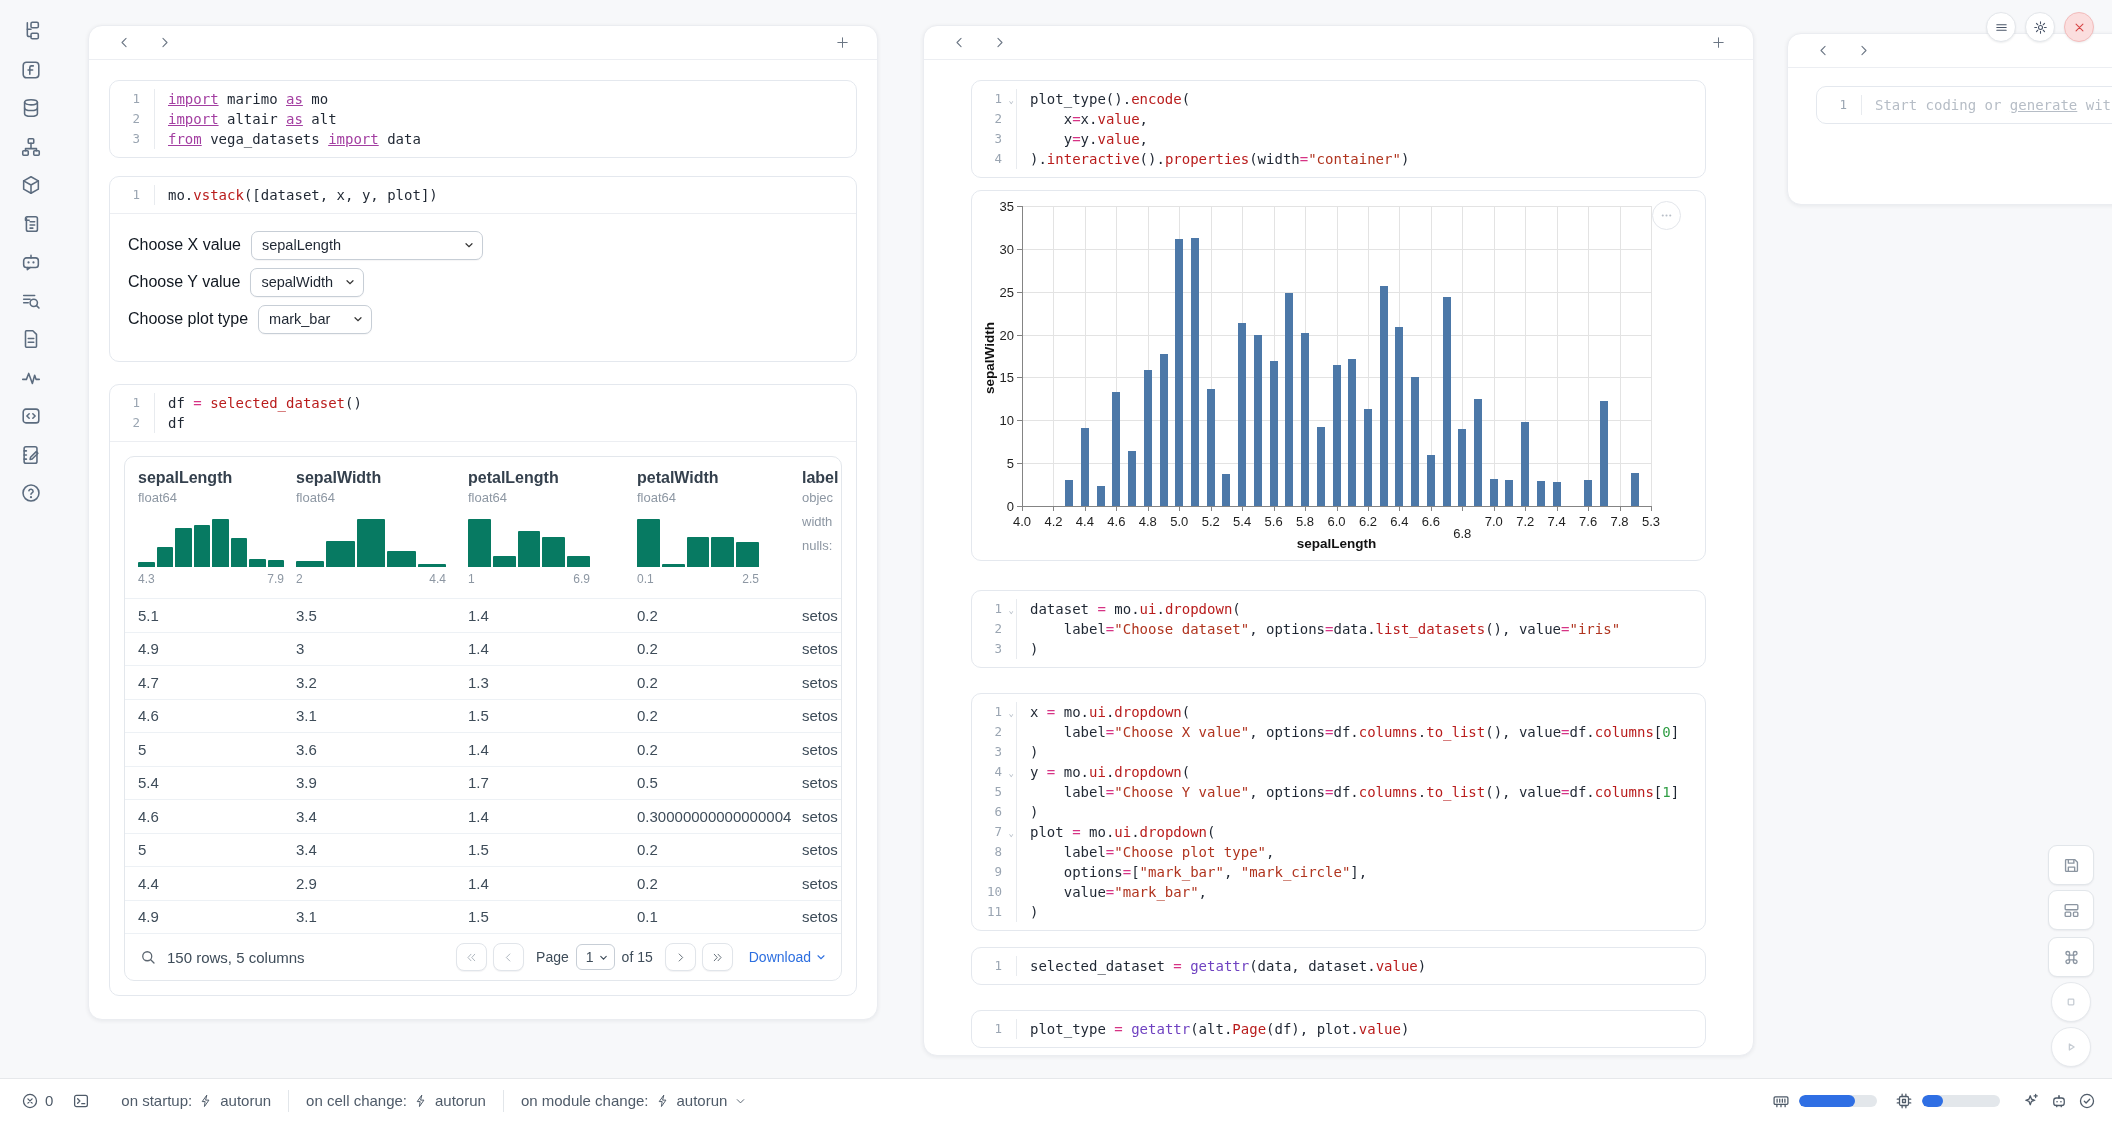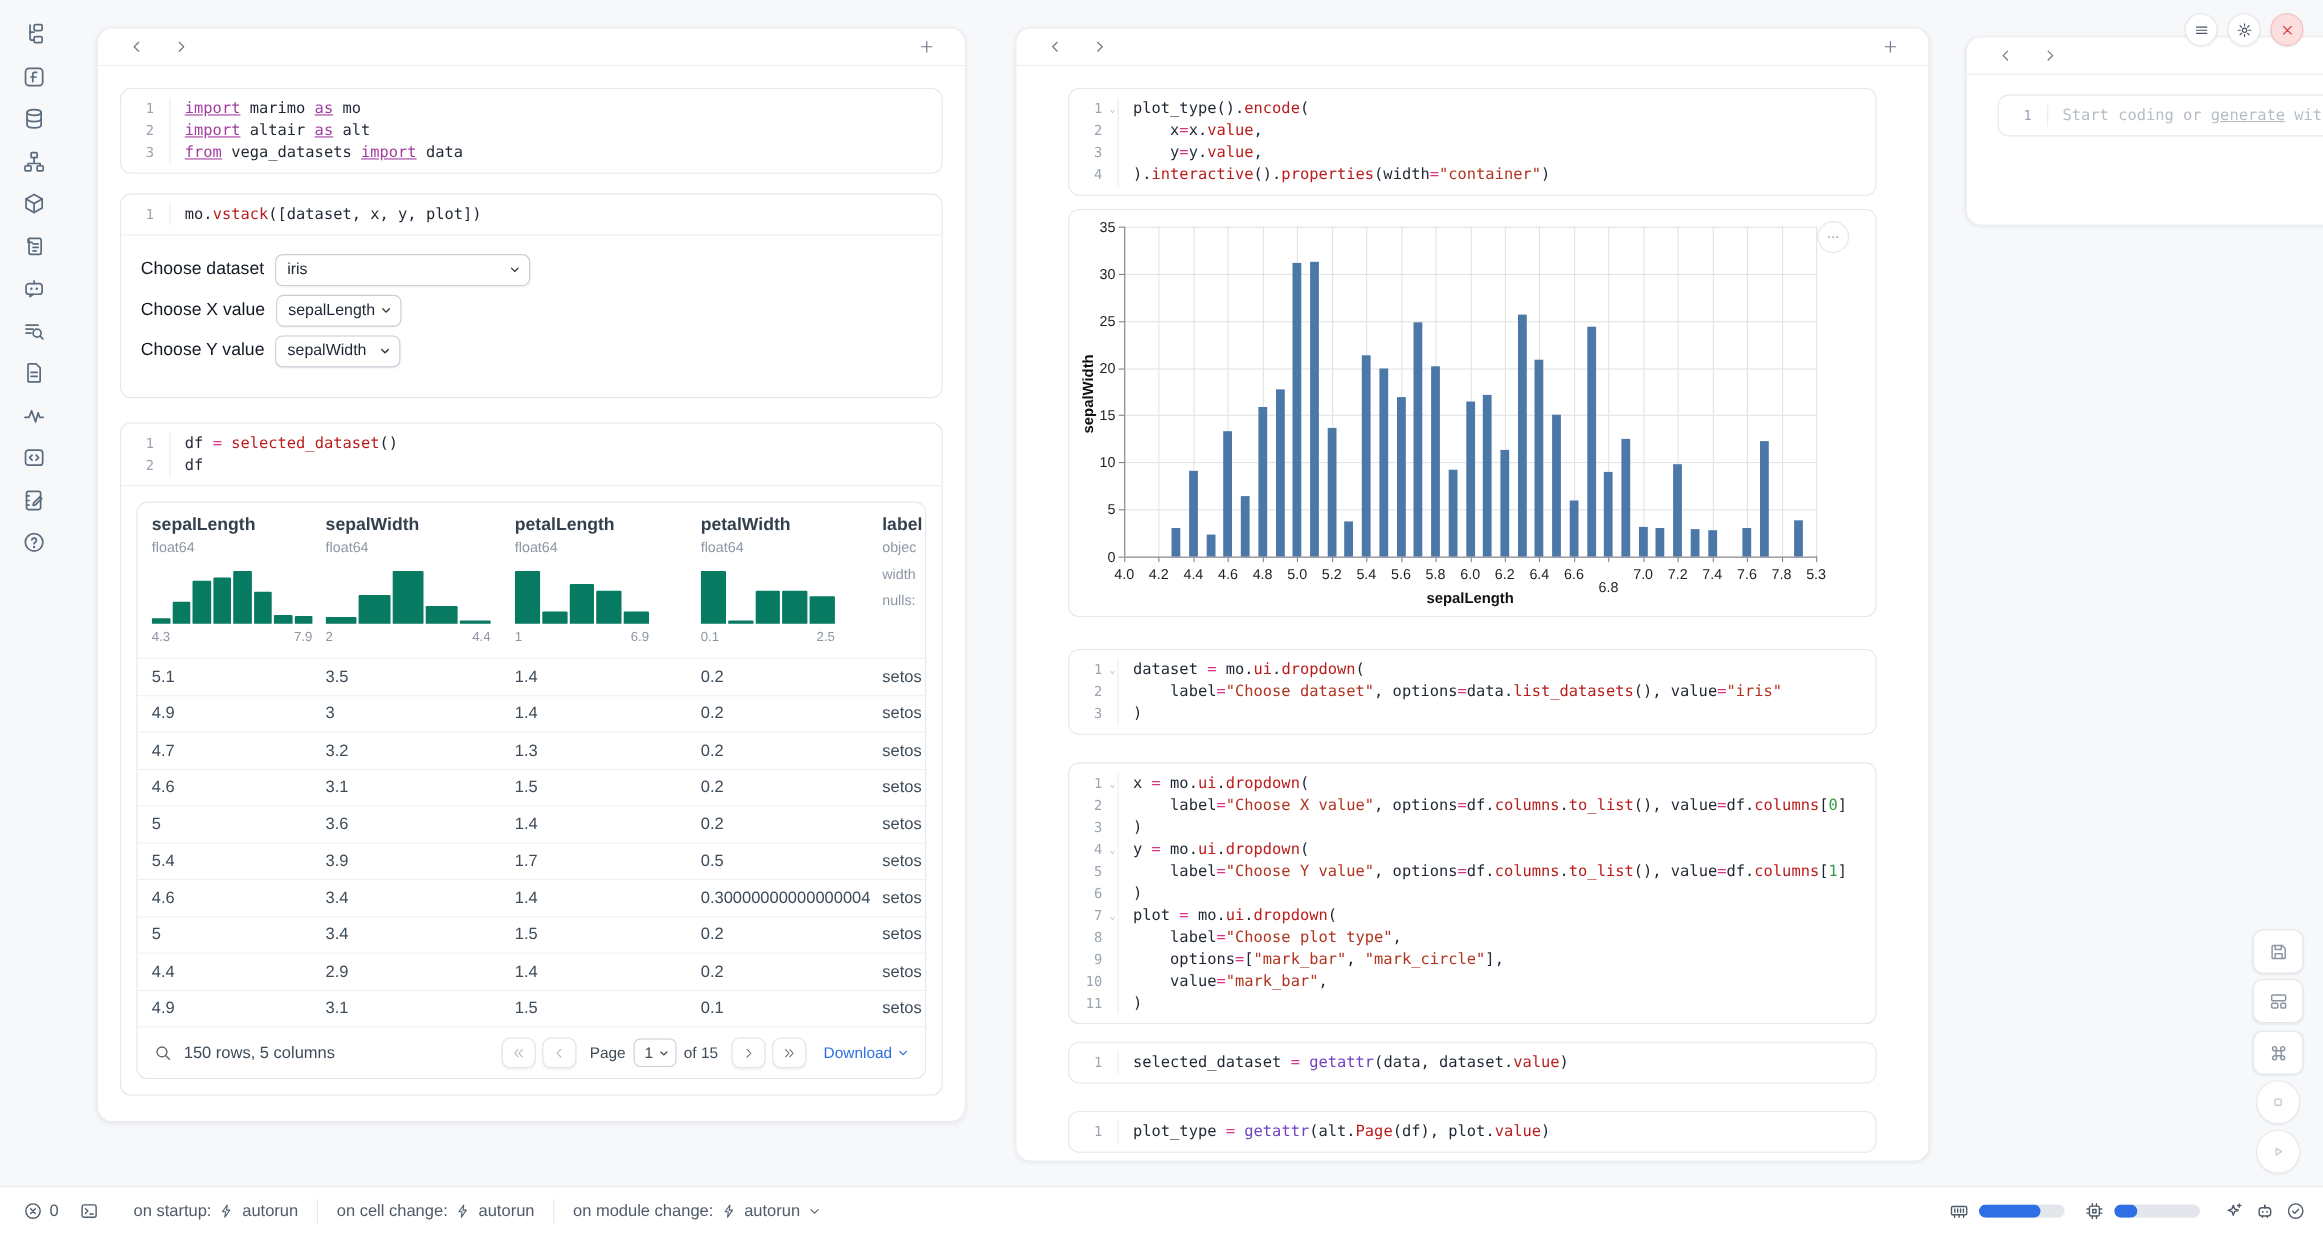--- a/index.html
+++ b/index.html
@@ -251,34 +251,34 @@
       <div class="cell" style="margin-top:18px">
         <div class="code">
             <div class="cl">
               <span class="ln">1</span>
               <span class="lc"><span class="tk-p">mo.</span><span class="tk-f">vstack</span><span class="tk-p">([dataset, x, y, plot])</span></span>
             </div>
           </div>
         <div class="cell-divider"></div>
         <div class="form-area" id="form-area">
             <div class="form-row">
-              <label>Choose dataset</label>
-              <span class="select">iris<svg class="chev" viewBox="0 0 24 24" fill="none" stroke="currentColor" stroke-width="2.4" stroke-linecap="round">
-                  <path d="M6 9.5l6 6 6-6"></path>
-                </svg></span>
-            </div>
-            <div class="form-row">
               <label>Choose X value</label>
               <span class="select">sepalLength<svg class="chev" viewBox="0 0 24 24" fill="none" stroke="currentColor" stroke-width="2.4" stroke-linecap="round">
                   <path d="M6 9.5l6 6 6-6"></path>
                 </svg></span>
             </div>
             <div class="form-row">
               <label>Choose Y value</label>
               <span class="select">sepalWidth<svg class="chev" viewBox="0 0 24 24" fill="none" stroke="currentColor" stroke-width="2.4" stroke-linecap="round">
+                  <path d="M6 9.5l6 6 6-6"></path>
+                </svg></span>
+            </div>
+            <div class="form-row">
+              <label>Choose plot type</label>
+              <span class="select">mark_bar<svg class="chev" viewBox="0 0 24 24" fill="none" stroke="currentColor" stroke-width="2.4" stroke-linecap="round">
                   <path d="M6 9.5l6 6 6-6"></path>
                 </svg></span>
             </div>
           </div>
       </div>
 
       <div class="cell" style="margin-top:22px">
         <div class="code">
             <div class="cl">
               <span class="ln">1</span>

